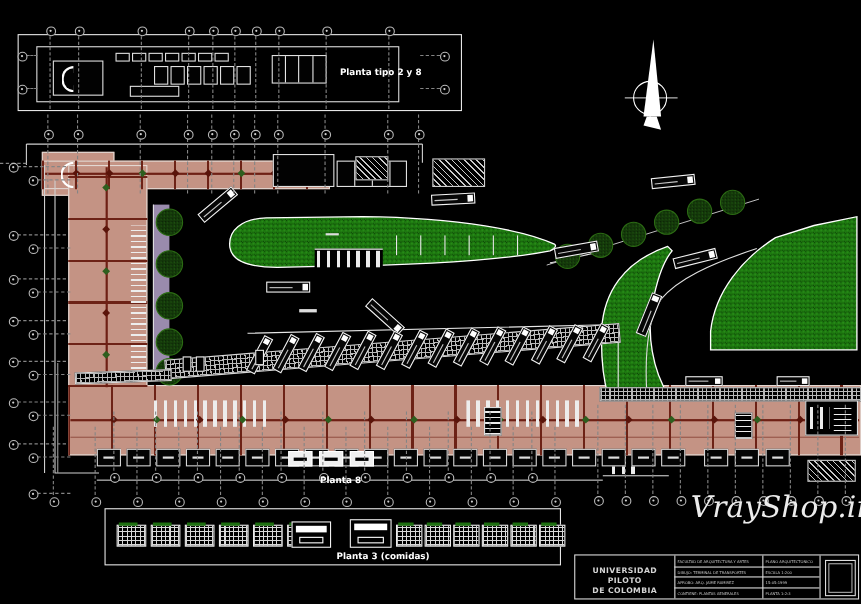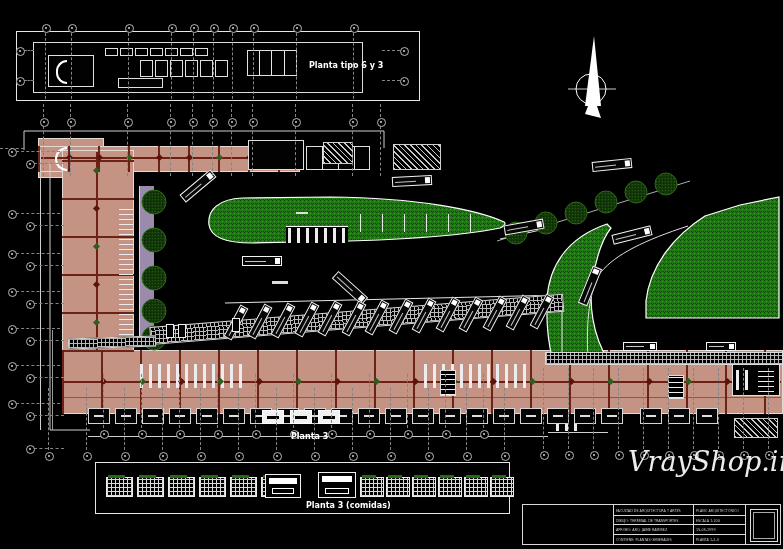--- a/index.html
+++ b/index.html
@@ -52,27 +52,31 @@
   .tiny{position:absolute;font-size:8px;transform:scale(.42);transform-origin:0 50%;
      color:#c9c9c9;white-space:nowrap;height:9px;line-height:9px;}
   #tb-box{position:absolute;left:227px;top:4px;width:26px;height:31px;border:1px solid #ddd;}
   #tb-box div{position:absolute;left:2px;top:2px;right:2px;bottom:2px;border:1px solid #aaa;}
 </style>
 </head>
 <body>
 
 <div id="canvas">
 
-  <div class="lbl" style="left:309px;top:61px;font-size:8px">Planta tipo 6 y 3</div>
-  <div class="lbl" style="left:291px;top:432px;font-size:8px">Planta 3</div>
+  <div class="lbl" style="left:309px;top:61px;font-size:8px">Planta tipo 2 y 8</div>
+  <div class="lbl" style="left:291px;top:432px;font-size:8px">Planta 8</div>
   <div class="lbl" style="left:306px;top:501px;font-size:8px">Planta 3 (comidas)</div>
 
   <div id="watermark">VrayShop.ir</div>
 
   <div id="titleblock">
+    <div id="tb-inst">
+      <div>UNIVERSIDAD PILOTO</div>
+      <div>DE COLOMBIA</div>
+    </div>
     <div class="tb-line" style="left:90px;top:0;width:1px;height:39px"></div>
     <div class="tb-line" style="left:170px;top:0;width:1px;height:39px"></div>
     <div class="tb-line" style="left:222px;top:0;width:1px;height:39px"></div>
     <div id="tb-box">
         <div></div>
       </div>
   <div class="tiny" style="left: 93px; top: 1px; width: 166px;">FACULTAD DE ARQUITECTURA Y ARTES</div>
       <div class="tiny" style="left: 173px; top: 1px; width: 104px;">PLANO ARQUITECTONICO</div>
       <div class="tb-line" style="left: 90px; top: 9.6px; width: 132px; height: 1px;"></div>
       <div class="tiny" style="left: 93px; top: 10.6px; width: 166px;">DIBUJO: TERMINAL DE TRANSPORTES</div>

